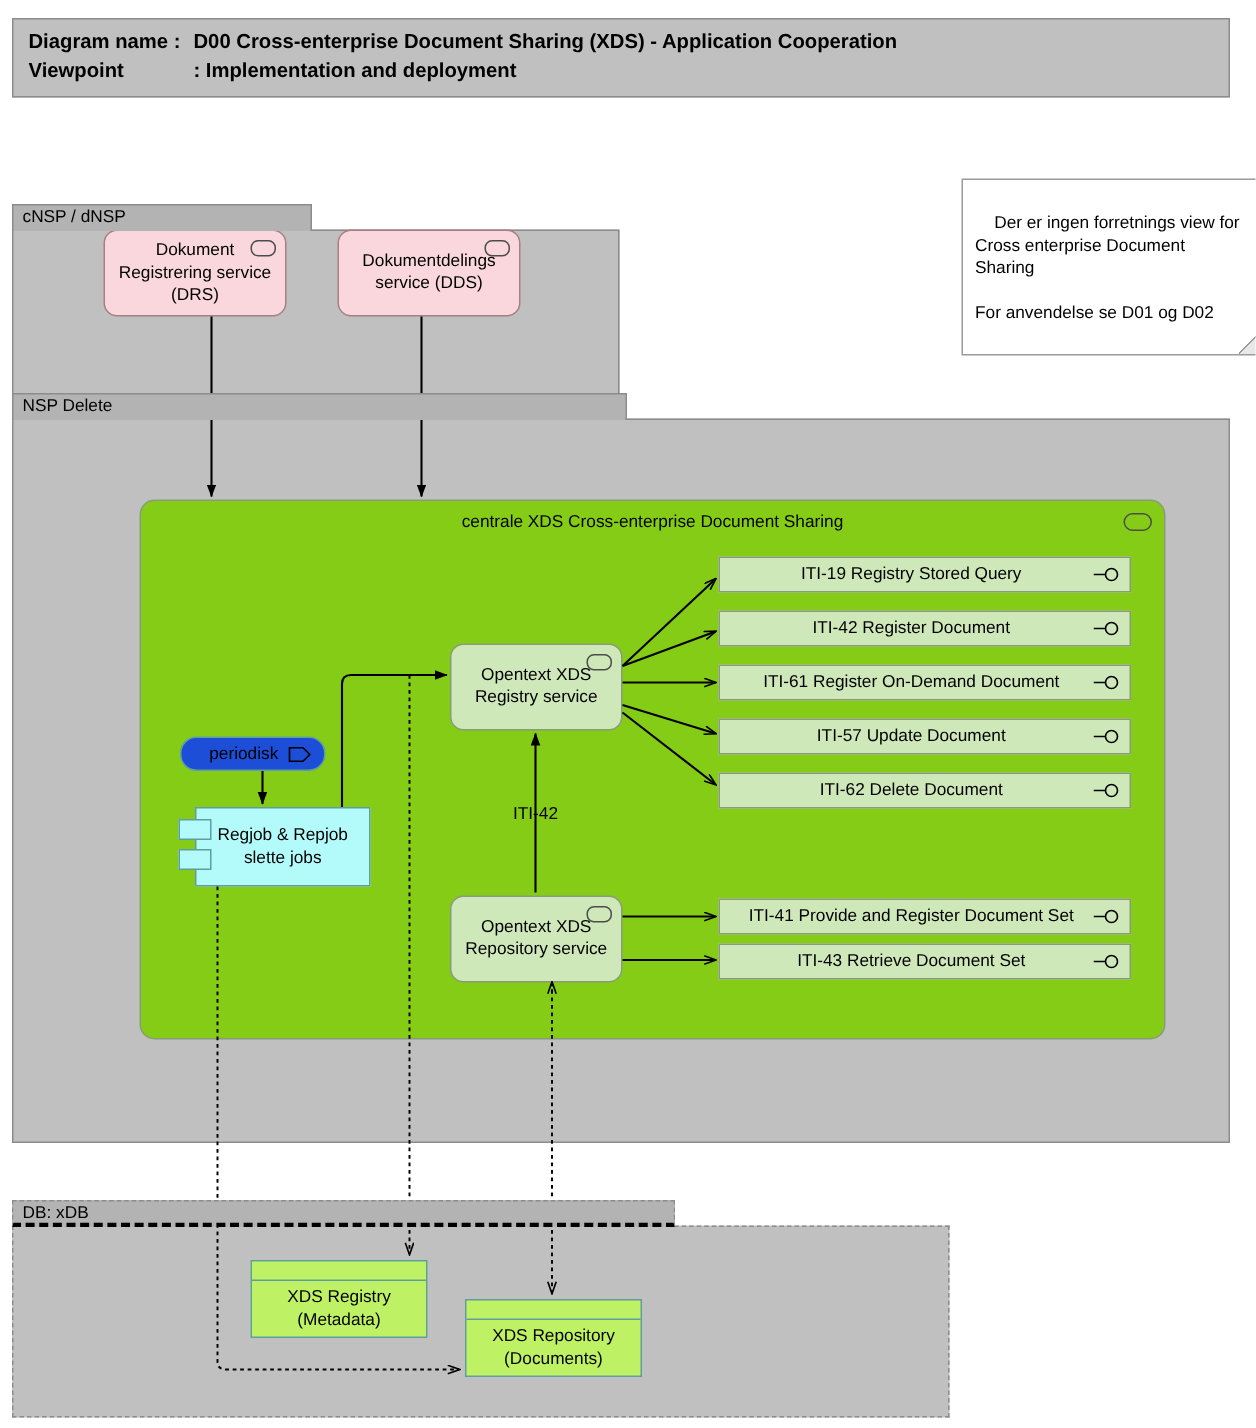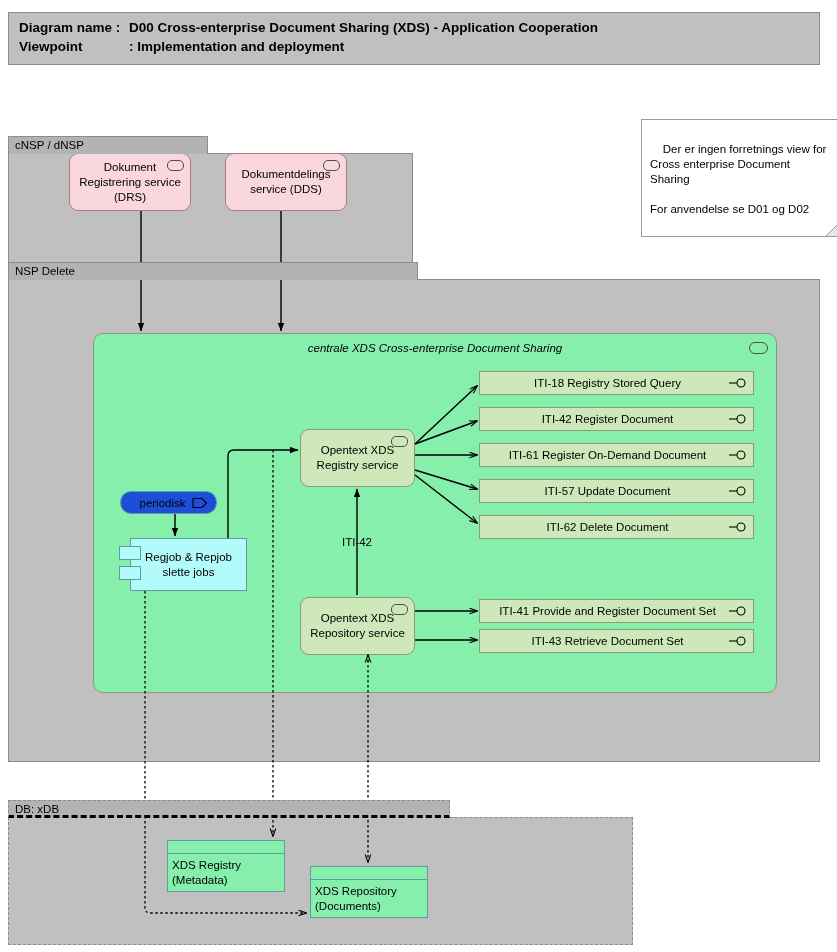--- a/index.html
+++ b/index.html
@@ -43,22 +43,22 @@
   .comp .lbl{display:block;}
   .comp.pink{background:#f9d7dc;border-color:#a97f86;}
   .comp.green{background:#cfe8b9;border-color:#8a9b7c;}
   .comp-badge{
     position:absolute;right:6px;top:6px;width:15px;height:9px;
     border:1px solid #4c4c4c;border-radius:5px;background:transparent;
   }
 
   
   .container-green{
-    position:absolute;box-sizing:border-box;background:#86efac;
-    border:1px solid #8a9b7c;border-radius:10px;font-style:italic;
+    position:absolute;box-sizing:border-box;background:#84cc16;
+    border:1px solid #8a9b7c;border-radius:10px;
   }
   .container-green .ctitle{
     position:absolute;left:0;right:0;top:7px;text-align:center;
     font-size:11.5px;line-height:15px;
   }
   .container-green .cbadge{
     position:absolute;right:8px;top:8px;width:17px;height:10px;
     border:1px solid #4c4c4c;border-radius:6px;
   }
 
@@ -85,22 +85,23 @@
     border:1px solid #5f9ea0;font-size:11.5px;line-height:15px;
     display:flex;align-items:center;justify-content:center;text-align:center;
     padding:0 6px;
   }
   .comp-tab{
     position:absolute;left:-11px;width:22px;height:14px;
     background:#b3fafa;border:1px solid #5f9ea0;box-sizing:border-box;
   }
 
   .artifact{
-    position:absolute;box-sizing:border-box;background:#86efac;
+    position:absolute;box-sizing:border-box;background:#bef264;
     border:1px solid #5f9ea0;font-size:11.5px;line-height:15px;
+    text-align:center;
   }
   .artifact .abar{
     position:absolute;left:0;right:0;top:0;height:13px;
     border-bottom:1px solid #5f9ea0;box-sizing:border-box;
   }
   .artifact .atext{
     position:absolute;left:0;right:0;top:13px;bottom:0;
     display:flex;align-items:center;justify-content:center;padding:0 4px;
   }
 
@@ -173,21 +174,21 @@
     <span class="lbl">Opentext XDS Registry service</span>
     <span class="comp-badge"></span>
   </div>
 
   <div class="comp green" style="left:300px; top:597px; width:115px; height:58px;">
     <span class="lbl">Opentext XDS Repository service</span>
     <span class="comp-badge"></span>
   </div>
 
   <div class="iface" style="left:479px; top:371px; width:275px; height:24px;">
-    <span>ITI-18 Registry Stored Query</span>
+    <span>ITI-19 Registry Stored Query</span>
     <svg class="lollipop" viewBox="0 0 18 10">
         <line x1="0" y1="5" x2="8" y2="5" stroke="#000" stroke-width="1.1"></line>
         <circle cx="12" cy="5" r="4" fill="none" stroke="#000" stroke-width="1.1"></circle>
       </svg>
   </div>
   <div class="iface" style="left:479px; top:407px; width:275px; height:24px;">
     <span>ITI-42 Register Document</span>
     <svg class="lollipop" viewBox="0 0 18 10">
         <line x1="0" y1="5" x2="8" y2="5" stroke="#000" stroke-width="1.1"></line>
         <circle cx="12" cy="5" r="4" fill="none" stroke="#000" stroke-width="1.1"></circle>

